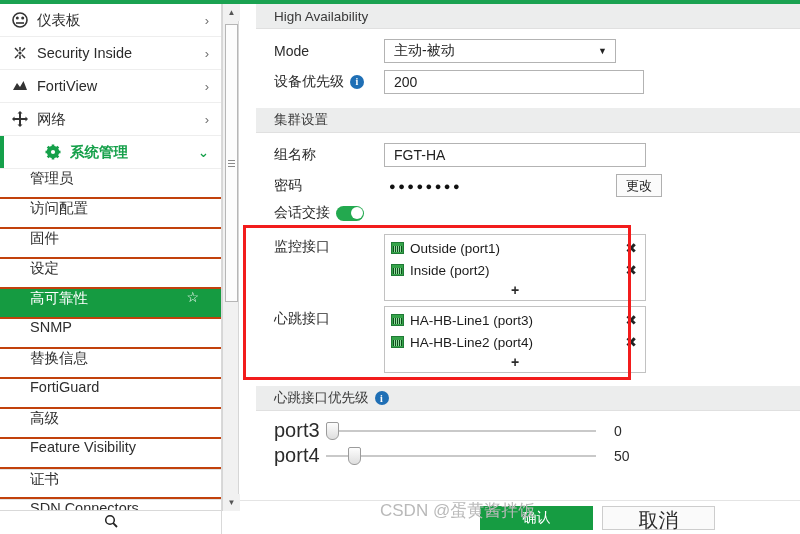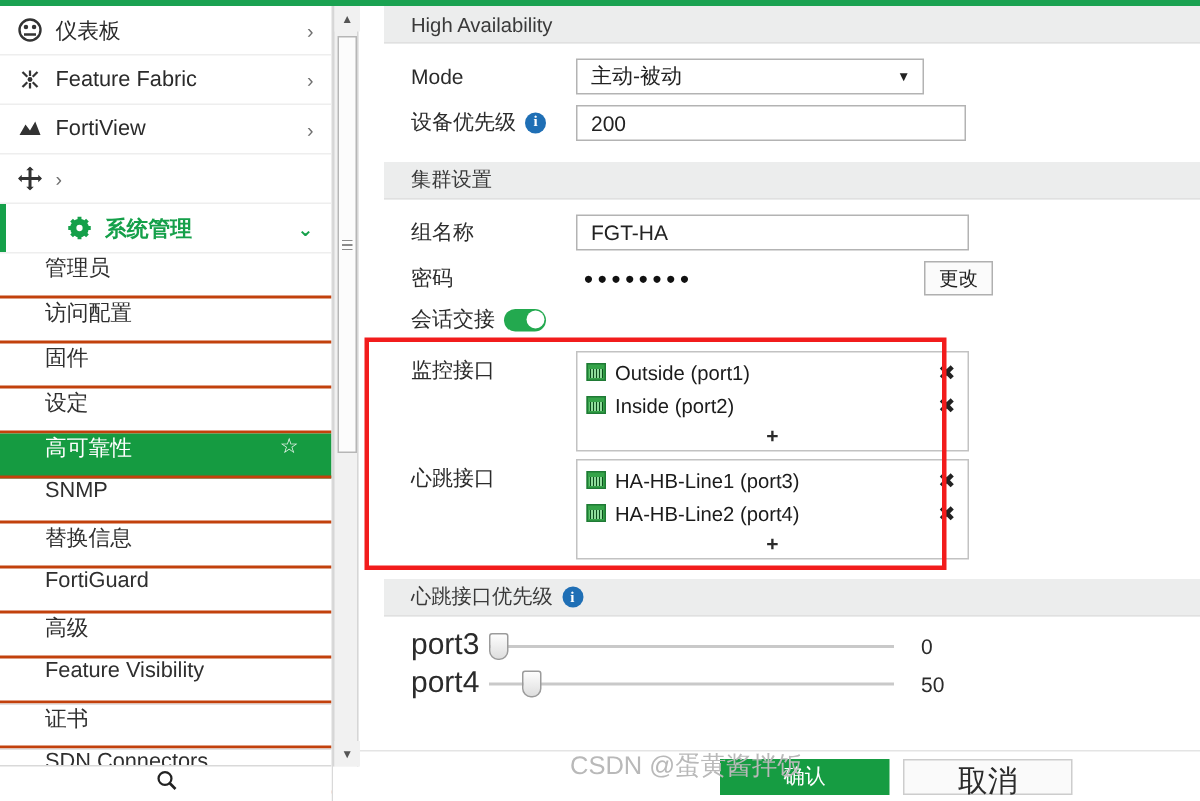--- a/index.html
+++ b/index.html
@@ -377,21 +377,21 @@
                 <path d="M3 3 L6.2 6.2"></path>
                 <path d="M13 3 L9.8 6.2"></path>
                 <path d="M3 13 L6.2 9.8"></path>
                 <path d="M13 13 L9.8 9.8"></path>
                 <path d="M8 2 L8 5.6"></path>
                 <path d="M8 10.4 L8 14"></path>
               </g>
               <circle cx="8" cy="8" r="1.6" fill="#333"></circle>
             </svg>
         </span>
-        <span class="nlabel">Feature Fabric</span>
+        <span class="nlabel">Security Inside</span>
         <span class="chev">›</span>
       </div>
 
       <div class="nav-row">
         <span class="nico">
           <svg width="16" height="16" viewBox="0 0 16 16">
               <path d="M1 12 L5 5 L8 9 L11.5 3 L15 12 Z" fill="#333"></path>
             </svg>
         </span>
         <span class="nlabel">FortiView</span>
@@ -404,20 +404,21 @@
               <g fill="#333">
                 <path d="M7 1 L9 1 L9 15 L7 15 Z"></path>
                 <path d="M1 7 L15 7 L15 9 L1 9 Z"></path>
                 <path d="M8 0 L10.5 2.5 L5.5 2.5 Z"></path>
                 <path d="M8 16 L10.5 13.5 L5.5 13.5 Z"></path>
                 <path d="M0 8 L2.5 10.5 L2.5 5.5 Z"></path>
                 <path d="M16 8 L13.5 10.5 L13.5 5.5 Z"></path>
               </g>
             </svg>
         </span>
+        <span class="nlabel">网络</span>
         <span class="chev">›</span>
       </div>
 
       <div class="nav-row group-open">
         <span class="nico">
           <svg width="16" height="16" viewBox="0 0 16 16">
               <g fill="#15a04a">
                 <circle cx="8" cy="8" r="6.2"></circle>
                 <g stroke="#15a04a" stroke-width="2.6">
                   <path d="M8 0.5 L8 3"></path>

